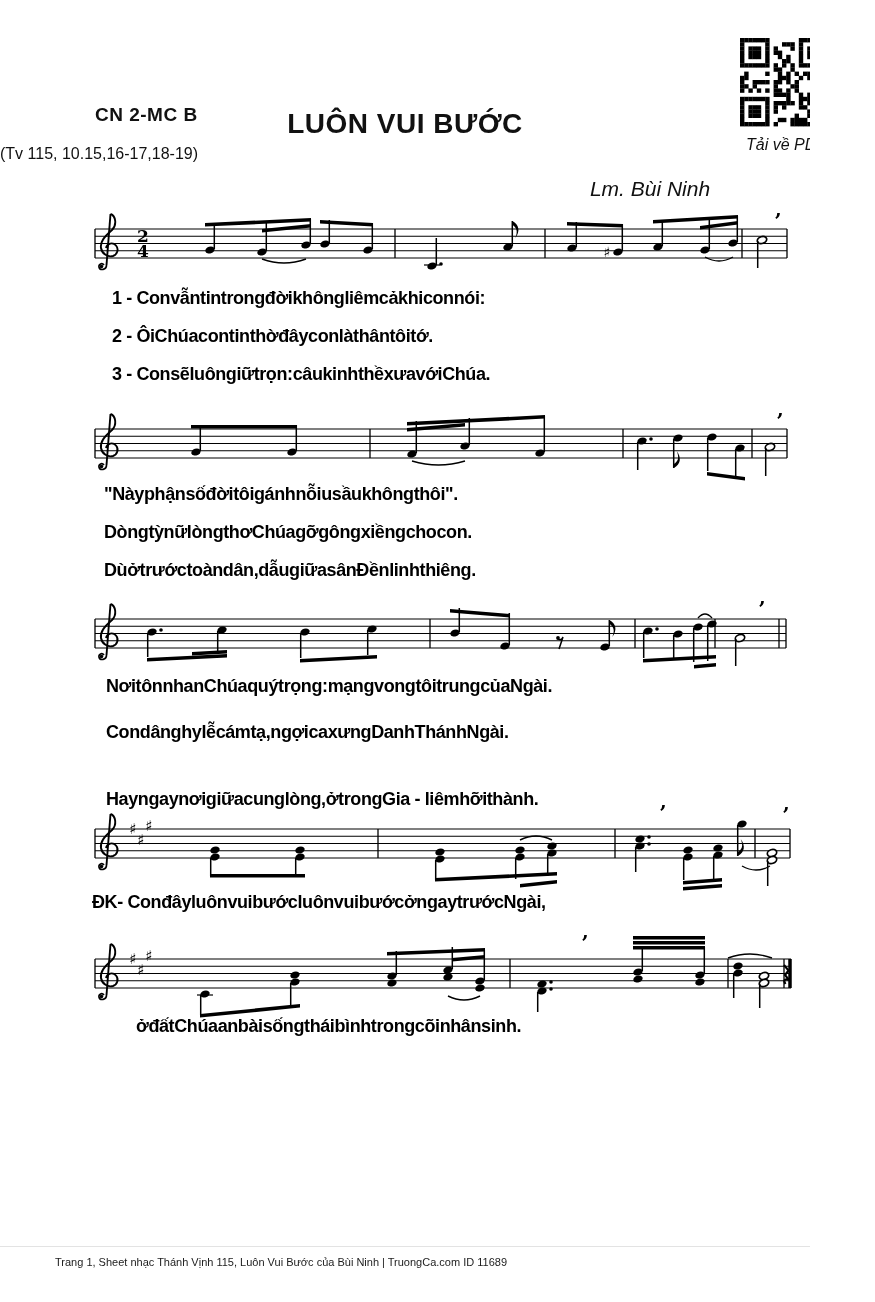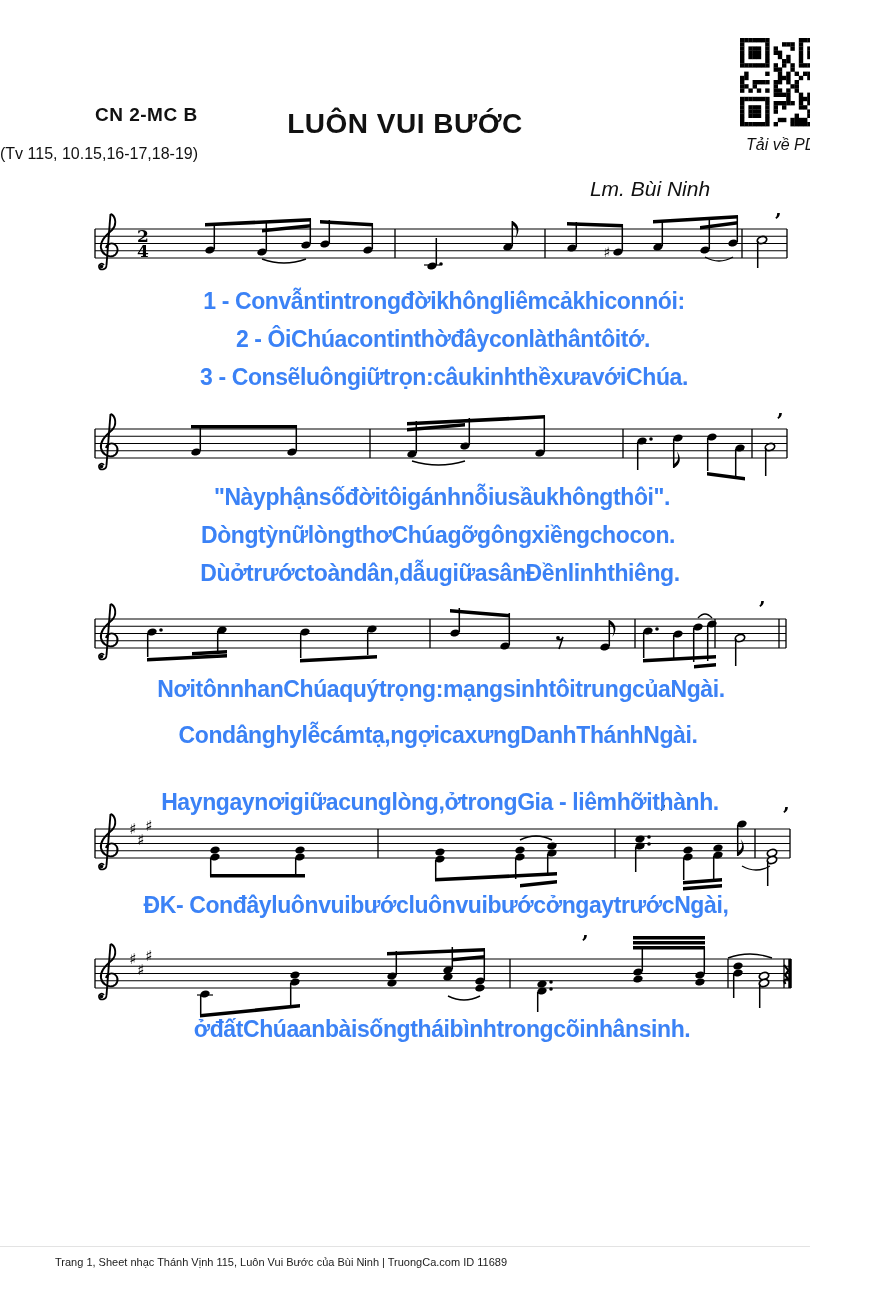--- a/index.html
+++ b/index.html
@@ -5,22 +5,22 @@
   html,body{margin:0;padding:0;background:#fff;}
   .page{position:relative;width:810px;height:1302px;background:#fff;overflow:hidden;
         font-family:"Liberation Sans",sans-serif;color:#111;}
   .meta-code{position:absolute;left:95px;top:104px;font-size:19px;font-weight:bold;letter-spacing:0.5px;}
   .title{position:absolute;left:0;right:0;top:108px;text-align:center;font-size:28px;font-weight:bold;letter-spacing:0.5px;}
   .subtitle{position:absolute;left:0;right:0;top:145px;text-align:left;font-size:16px;font-weight:400;}
   .author{position:absolute;left:540px;width:220px;top:177px;text-align:center;font-size:21px;font-style:italic;}
   .qr-wrap{position:absolute;left:738px;top:38px;width:96px;text-align:center;font-style:italic;}
   .qr-label{font-size:16px;margin-top:2px;color:#111;}
   .music-layer{position:absolute;left:0;top:0;}
-  .lyric-row{position:absolute;display:flex;justify-content:center;
-             font-size:23px;font-weight:bold;letter-spacing:-0.4px;color:#3b82f6;white-space:nowrap;}
+  .lyric-row{position:absolute;display:flex;justify-content:flex-start;
+             font-size:18px;font-weight:bold;letter-spacing:-0.4px;color:#000000;white-space:nowrap;}
   .footer-line{position:absolute;left:0;top:1246px;width:875px;height:1px;background:#e3e3e3;}
   .footer{position:absolute;left:55px;top:1256px;font-size:11px;color:#1c1c1c;}
 </style>
 </head>
 <body>
 
 <div class="page">
 
   <div class="meta-code">CN 2-MC B</div>
   <div class="title">LUÔN VUI BƯỚC</div>
@@ -772,21 +772,21 @@
     </div>
 
   <div class="lyric-row" style="top:676px;left:106px;width:670px;">
       <span>Nơi</span>
       <span>tôn</span>
       <span>nhan</span>
       <span>Chúa</span>
       <span>quý</span>
       <span>trọng:</span>
       <span>mạng</span>
-      <span>sinh</span>
+      <span>vong</span>
       <span>tôi</span>
       <span>trung</span>
       <span>của</span>
       <span>Ngài.</span>
     </div>
   <div class="lyric-row" style="top:722px;left:106px;width:664px;">
       <span>Con</span>
       <span>dâng</span>
       <span>hy</span>
       <span>lễ</span>

